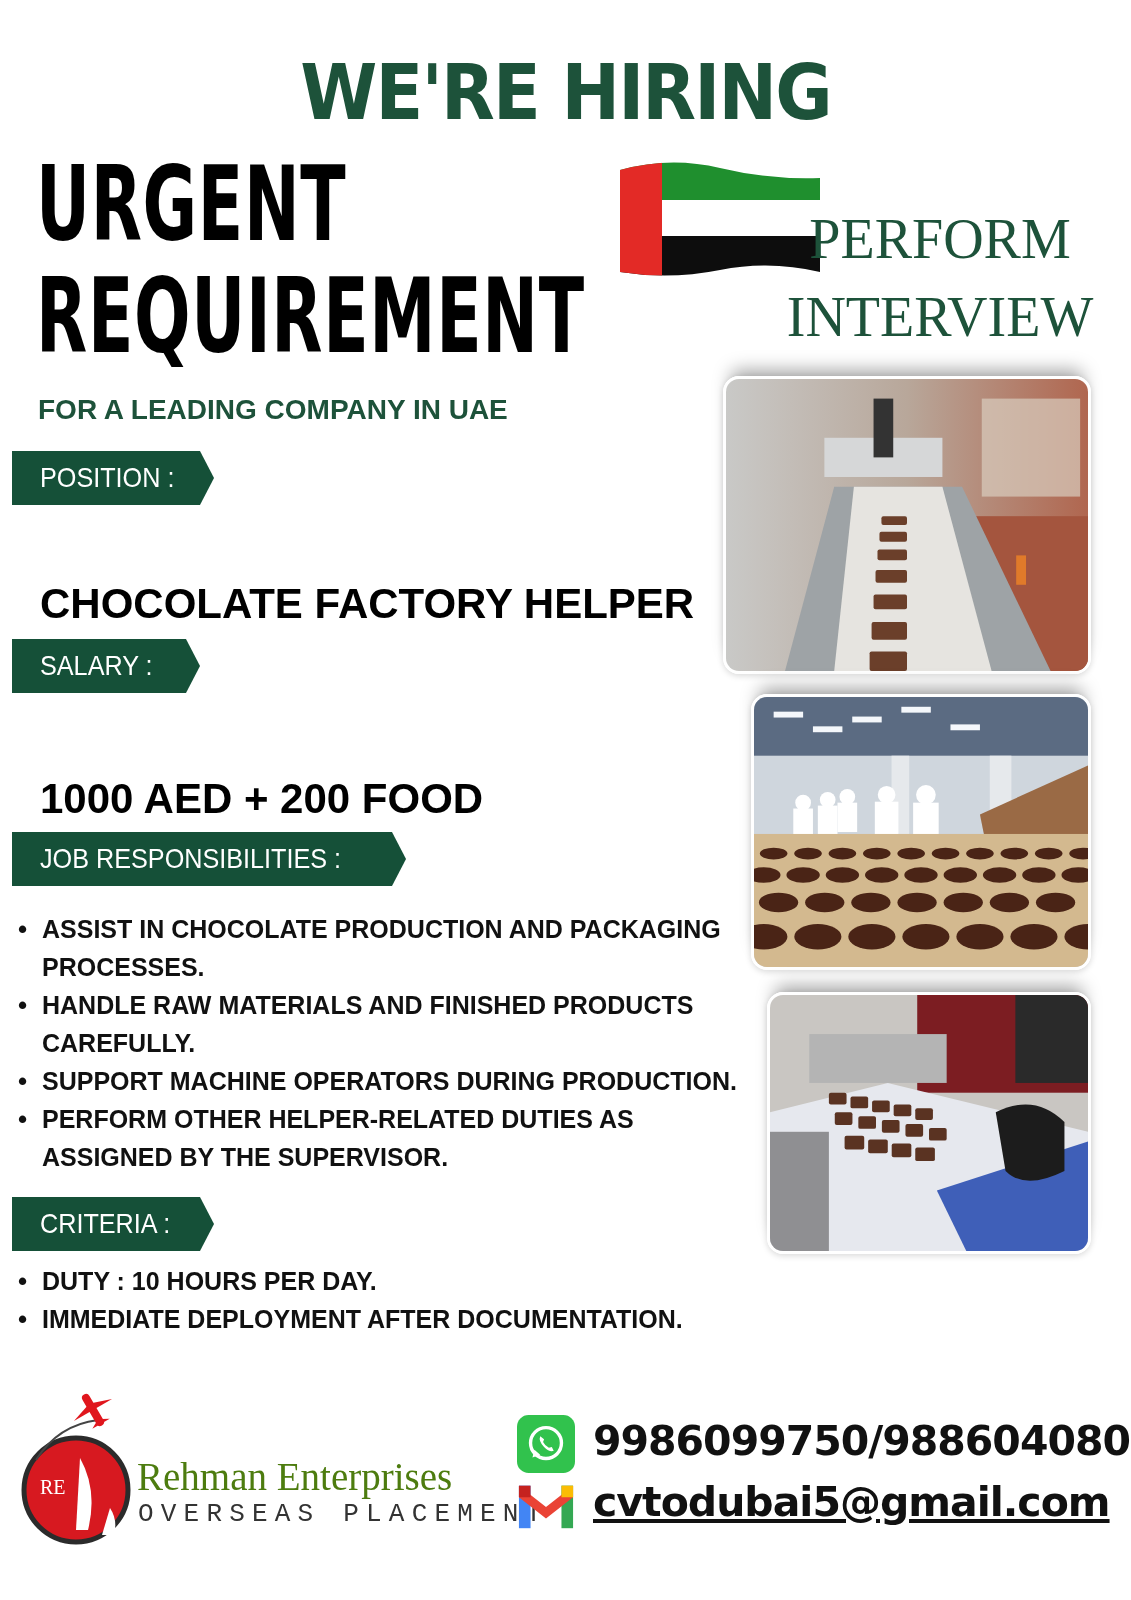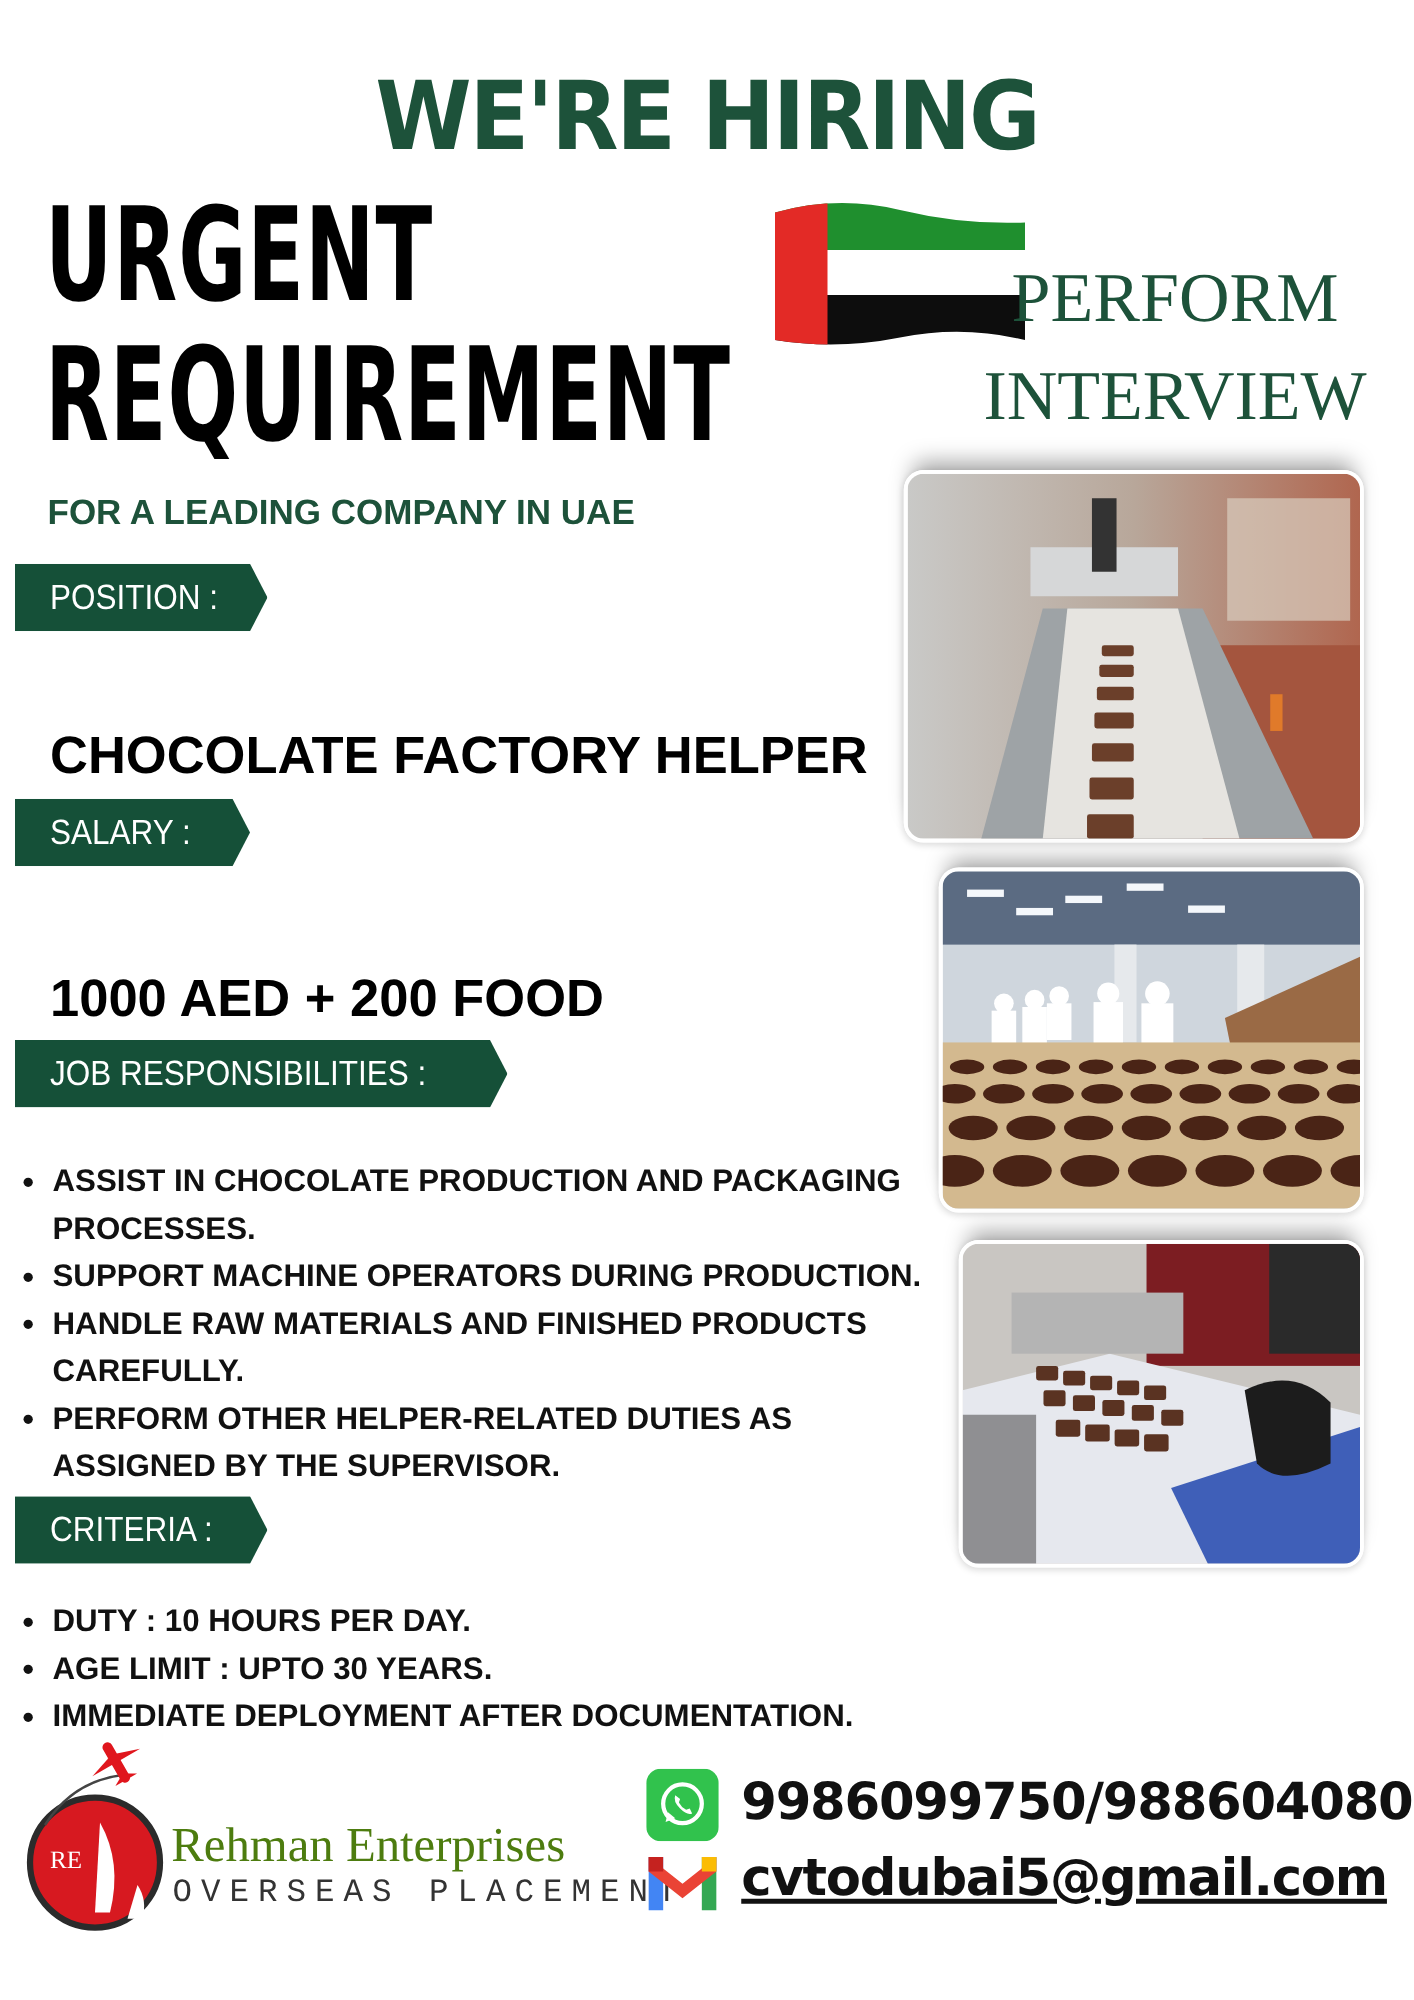--- a/index.html
+++ b/index.html
@@ -42,21 +42,21 @@
     transform-origin: left center;
   }
   .tag span { display: inline-block; transform: scaleX(0.9); transform-origin: left center; }
 
   .big {
     position: absolute; left: 40px; font-size: 42px; font-weight: 700; color: #000;
     white-space: nowrap;
     margin-top: 40px;
   }
 
-  ul.bullets { position: absolute; left: 18px; list-style: none; width: 730px; margin-top: 16px; }
+  ul.bullets { position: absolute; left: 18px; list-style: none; width: 730px; }
   ul.bullets li {
     position: relative; padding-left: 24px; font-size: 25px; font-weight: 700; line-height: 38px;
     color: #111; transform-origin: left top;
   }
   ul.bullets li::before {
     content: "•"; position: absolute; left: 0; top: 0; font-size: 26px;
   }
 
   
   .photo {
@@ -114,31 +114,30 @@
 <div class="tag" style="top:639px; width:188px;">
   <span>SALARY :</span>
 </div>
 <div class="big" style="top:735px;">1000 AED + 200 FOOD</div>
 
 <div class="tag" style="top:832px; width:394px;">
   <span>JOB RESPONSIBILITIES :</span>
 </div>
 <ul class="bullets" style="top:910px;">
   <li>ASSIST IN CHOCOLATE PRODUCTION AND PACKAGING PROCESSES.</li>
+  <li>HANDLE RAW MATERIALS AND FINISHED PRODUCTS CAREFULLY.</li>
   <li>SUPPORT MACHINE OPERATORS DURING PRODUCTION.</li>
-  <li>HANDLE RAW MATERIALS AND FINISHED PRODUCTS CAREFULLY.</li>
   <li>PERFORM OTHER HELPER-RELATED DUTIES AS ASSIGNED BY THE SUPERVISOR.</li>
 </ul>
 
 <div class="tag" style="top:1197px; width:202px;">
   <span>CRITERIA :</span>
 </div>
 <ul class="bullets" style="top:1262px;">
   <li>DUTY : 10 HOURS PER DAY.</li>
-  <li>AGE LIMIT : UPTO 30 YEARS.</li>
   <li>IMMEDIATE DEPLOYMENT AFTER DOCUMENTATION.</li>
 </ul>
 
 <div class="photo" style="left:723px; top:376px; width:368px; height:298px;">
   <svg width="100%" height="100%" viewBox="0 0 368 298" preserveAspectRatio="none">
     <defs>
       <linearGradient id="bg1" x1="0" x2="1">
         <stop offset="0" stop-color="#c9c9c7"></stop>
           <stop offset="0.5" stop-color="#b8a79a"></stop>
           <stop offset="1" stop-color="#b0664f"></stop>

